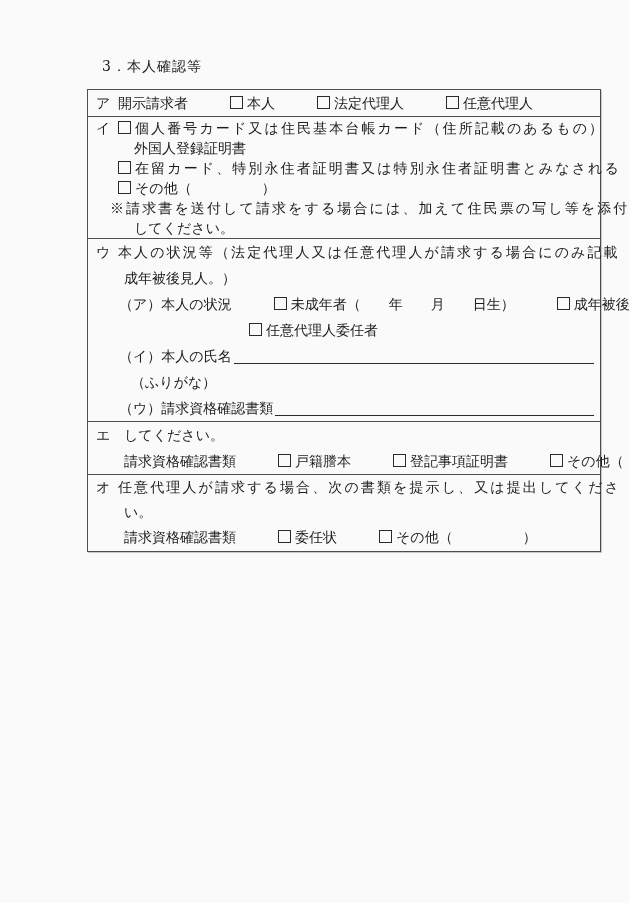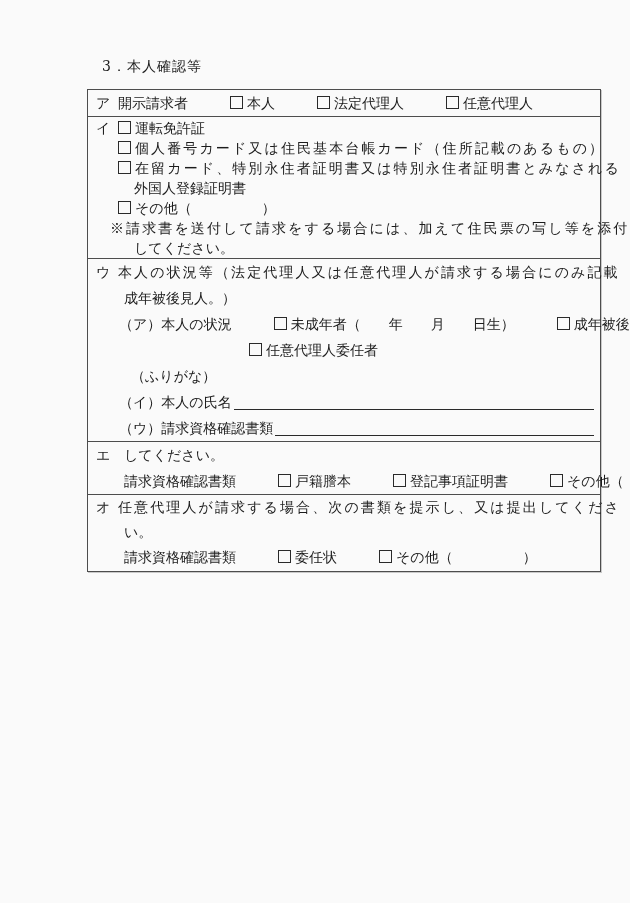--- a/index.html
+++ b/index.html
@@ -68,36 +68,35 @@
 
 <div class="page">
   <div class="doc-title">3．本人確認等</div>
   <div class="form-table">
       <div class="frow">
         <span class="letter">ア</span>
         <div class="line ind-main"><span class="seg txt">開示請求者</span><span class="seg cbw"><span class="cb"></span><span class="lbl">本人</span></span><span class="seg cbw"><span class="cb"></span><span class="lbl">法定代理人</span></span><span class="seg cbw"><span class="cb"></span><span class="lbl">任意代理人</span></span></div>
       </div>
       <div class="frow">
         <span class="letter">イ</span>
-        <div class="line ind-main"><span class="seg cbw"><span class="cb"></span><span class="lbl">運転免許証</span></span></div>
         <div class="line ind-main just"><span class="seg cbw"><span class="cb"></span><span class="lbl">個人番号カード又は住民基本台帳カード（住所記載のあるもの）</span></span></div>
+        <div class="line ind-cont"><span class="seg txt">外国人登録証明書</span></div>
         <div class="line ind-main just"><span class="seg cbw"><span class="cb"></span><span class="lbl">在留カード、特別永住者証明書又は特別永住者証明書とみなされる</span></span></div>
-        <div class="line ind-cont"><span class="seg txt">外国人登録証明書</span></div>
         <div class="line ind-main"><span class="seg cbw"><span class="cb"></span><span class="lbl">その他（　　　　　）</span></span></div>
         <div class="line ind-note just"><span class="seg txt">※請求書を送付して請求をする場合には、加えて住民票の写し等を添付</span></div>
         <div class="line ind-cont"><span class="seg txt">してください。</span></div>
       </div>
       <div class="frow">
         <span class="letter">ウ</span>
         <div class="line ind-main just"><span class="seg txt">本人の状況等（法定代理人又は任意代理人が請求する場合にのみ記載</span></div>
         <div class="line ind-cont2"><span class="seg txt">成年被後見人。）</span></div>
         <div class="line ind-sub"><span class="seg txt">（ア）本人の状況</span><span class="seg cbw"><span class="cb"></span><span class="lbl">未成年者（　　年　　月　　日生）</span></span><span class="seg cbw"><span class="cb"></span><span class="lbl">成年被後見人</span></span></div>
         <div class="line ind-cb2"><span class="seg cbw"><span class="cb"></span><span class="lbl">任意代理人委任者</span></span></div>
+        <div class="line ind-sub has-fill"><span class="seg txt">（イ）本人の氏名</span><span class="fill"></span></div>
         <div class="line ind-furigana"><span class="seg txt">（ふりがな）</span></div>
-        <div class="line ind-sub has-fill"><span class="seg txt">（イ）本人の氏名</span><span class="fill"></span></div>
         <div class="line ind-sub has-fill"><span class="seg txt">（ウ）請求資格確認書類</span><span class="fill"></span></div>
       </div>
       <div class="frow">
         <span class="letter">エ</span>
         <div class="line ind-cont2"><span class="seg txt">してください。</span></div>
         <div class="line ind-cont2"><span class="seg txt">請求資格確認書類</span><span class="seg cbw"><span class="cb"></span><span class="lbl">戸籍謄本</span></span><span class="seg cbw"><span class="cb"></span><span class="lbl">登記事項証明書</span></span><span class="seg cbw"><span class="cb"></span><span class="lbl">その他（　　　　）</span></span></div>
       </div>
       <div class="frow">
         <span class="letter">オ</span>
         <div class="line ind-main just"><span class="seg txt">任意代理人が請求する場合、次の書類を提示し、又は提出してくださ</span></div>

